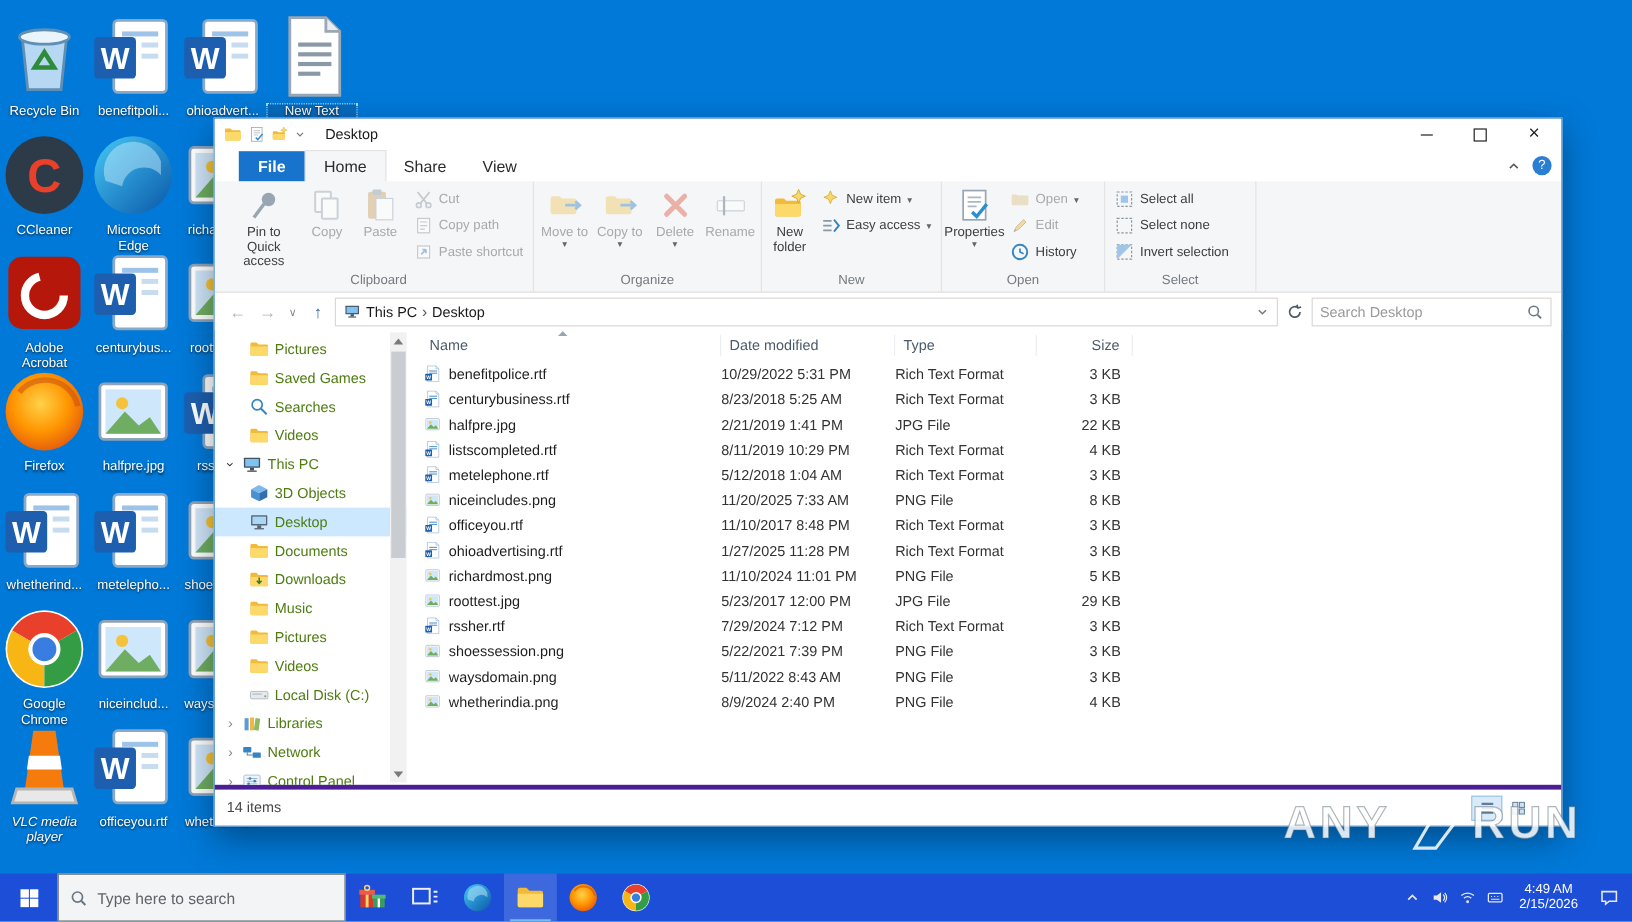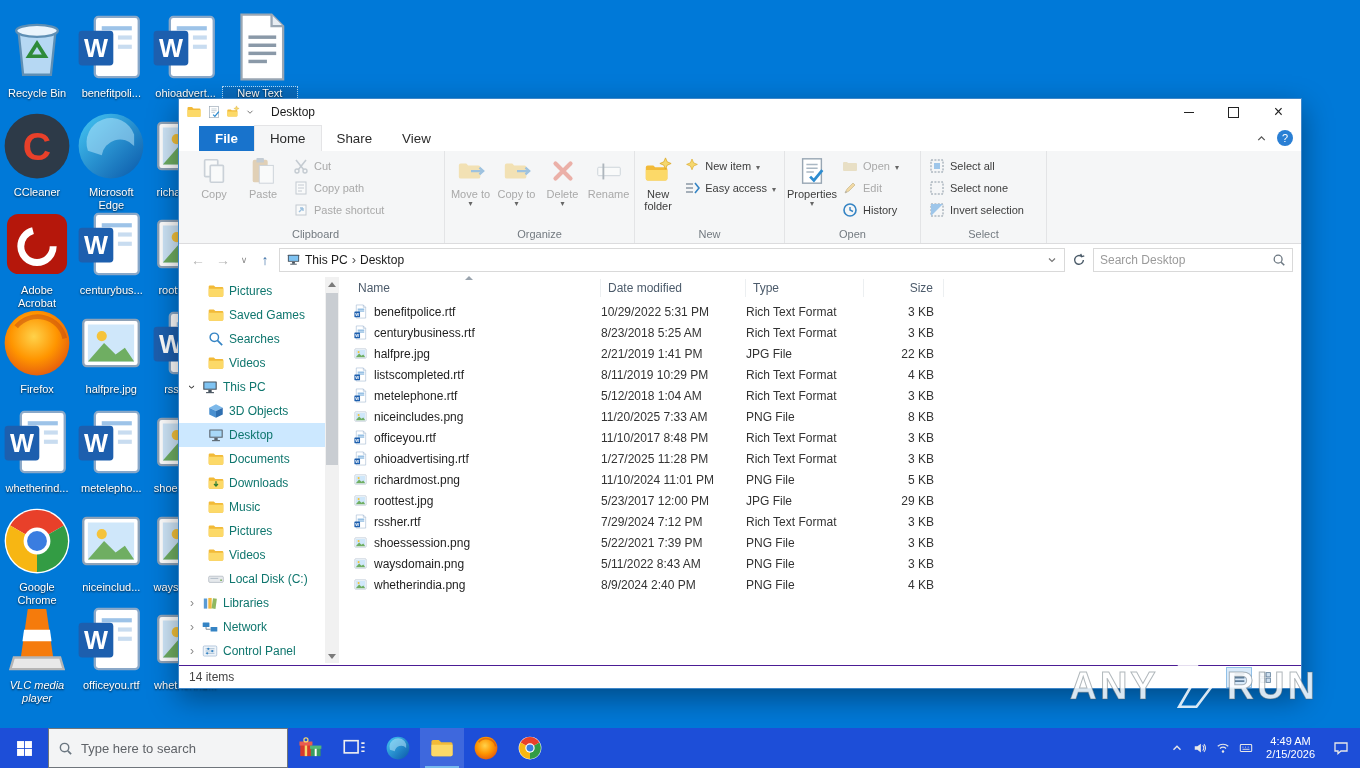--- a/index.html
+++ b/index.html
@@ -61,21 +61,21 @@
   .addr-caret{margin-left:auto;width:12px;height:12px;color:#777}
   .crumb-ico{width:15px;height:15px}
   .refresh-btn{width:22px;height:22px;padding:4px}
   .searchbox{width:200px;height:24px;border:1px solid #d9d9d9;display:flex;align-items:center;padding:0 6px;background:#fff}
   .searchbox input{border:none;outline:none;flex:1;font-size:12px;font-family:inherit;color:#333;background:transparent}
   .searchbox input::placeholder{color:#9a9a9a}
   .search-mag{width:14px;height:14px;flex:none}
 
   .main{flex:1;display:flex;min-height:0}
   .navpane{width:160px;position:relative;padding-top:4px;flex:none;overflow:hidden}
-  .navitem{height:24px;display:flex;align-items:center;gap:4px;color:#0f766e;cursor:pointer}
+  .navitem{height:24px;display:flex;align-items:center;gap:4px;color:#4d7c0f;cursor:pointer}
   .navitem.ind1{padding-left:8px}
   .navitem.ind2{padding-left:28px}
   .exp{width:10px;font-size:12px;color:#8a8a8a;visibility:hidden;flex:none;text-align:center}
   .exp::before{content:"\203a"}
   .navitem.exp-closed .exp{visibility:visible}
   .navitem.exp-open .exp{visibility:visible;transform:rotate(90deg);color:#333}
   .navico{width:18px;height:18px;flex:none}
   .navitem.selected{background:#cce8ff}
   .vscroll{position:absolute;right:0;top:2px;bottom:2px;width:14px;background:#f1f1f1}
   .sb-arrow{position:absolute;left:0;width:14px;height:14px}
@@ -94,21 +94,21 @@
   .col-size{width:80px;text-align:right;padding-right:10px}
   .sort-caret{position:absolute;top:1px;left:126px;width:0;height:0;border-left:4px solid transparent;border-right:4px solid transparent;border-bottom:4px solid #9aa4ae}
   .rowswrap{flex:1;overflow:hidden}
   .frow{height:21px;display:flex;align-items:center;color:#1e1e1e;cursor:pointer}
   .c-name{width:262px;display:flex;align-items:center;gap:6px;padding-left:14px;overflow:hidden;white-space:nowrap}
   .fico{width:15px;height:15px;flex:none}
   .c-date{width:145px;color:#333}
   .c-type{width:118px;color:#333}
   .c-size{width:80px;text-align:right;padding-right:10px;color:#333}
 
-  .statusbar{height:23px;border-top:1px solid #4c1d95;display:flex;align-items:center;padding:0 10px;color:#444;flex:none}
+  .statusbar{height:34px;border-top:4px solid #4c1d95;display:flex;align-items:center;padding:0 10px;color:#444;flex:none}
   .viewtoggles{margin-left:auto;display:flex;gap:2px;padding-right:14px}
   .vt{width:24px;height:19px;display:flex;align-items:center;justify-content:center}
   .vt .vtico{width:13px;height:13px}
   .vt.active{background:#d9eafa;outline:1px solid #90c0e8}
 
   
   .watermark{position:absolute;right:42px;bottom:56px;display:flex;align-items:center;gap:8px;z-index:40;pointer-events:none;
     font-size:38px;font-weight:bold;letter-spacing:3px;color:rgba(255,255,255,.85);-webkit-text-stroke:1px rgba(80,95,105,.45)}
   .wm-logo{width:52px;height:52px;color:rgba(255,255,255,.85)}
 
@@ -581,20 +581,28 @@
             <use href="#s-chevup"></use>
           </svg>
         </span>
       <button class="help-btn"></button>
     </div>
   </div>
 
   <div class="ribbon">
     <div class="rgroup" style="width:258px">
       <div class="rbody">
+        <button class="rbtn-lg wide">
+          <span class="rico">
+              <svg class="svgic" viewBox="0 0 32 32">
+                <use href="#s-pin"></use>
+              </svg>
+            </span>
+          <span class="rtext">Pin to Quick access</span>
+        </button>
         <button class="rbtn-lg disabled">
           <span class="rico">
               <svg class="svgic" viewBox="0 0 32 32">
                 <use href="#s-copy"></use>
               </svg>
             </span>
           <span class="rtext">Copy</span>
         </button>
         <button class="rbtn-lg disabled">
           <span class="rico">

